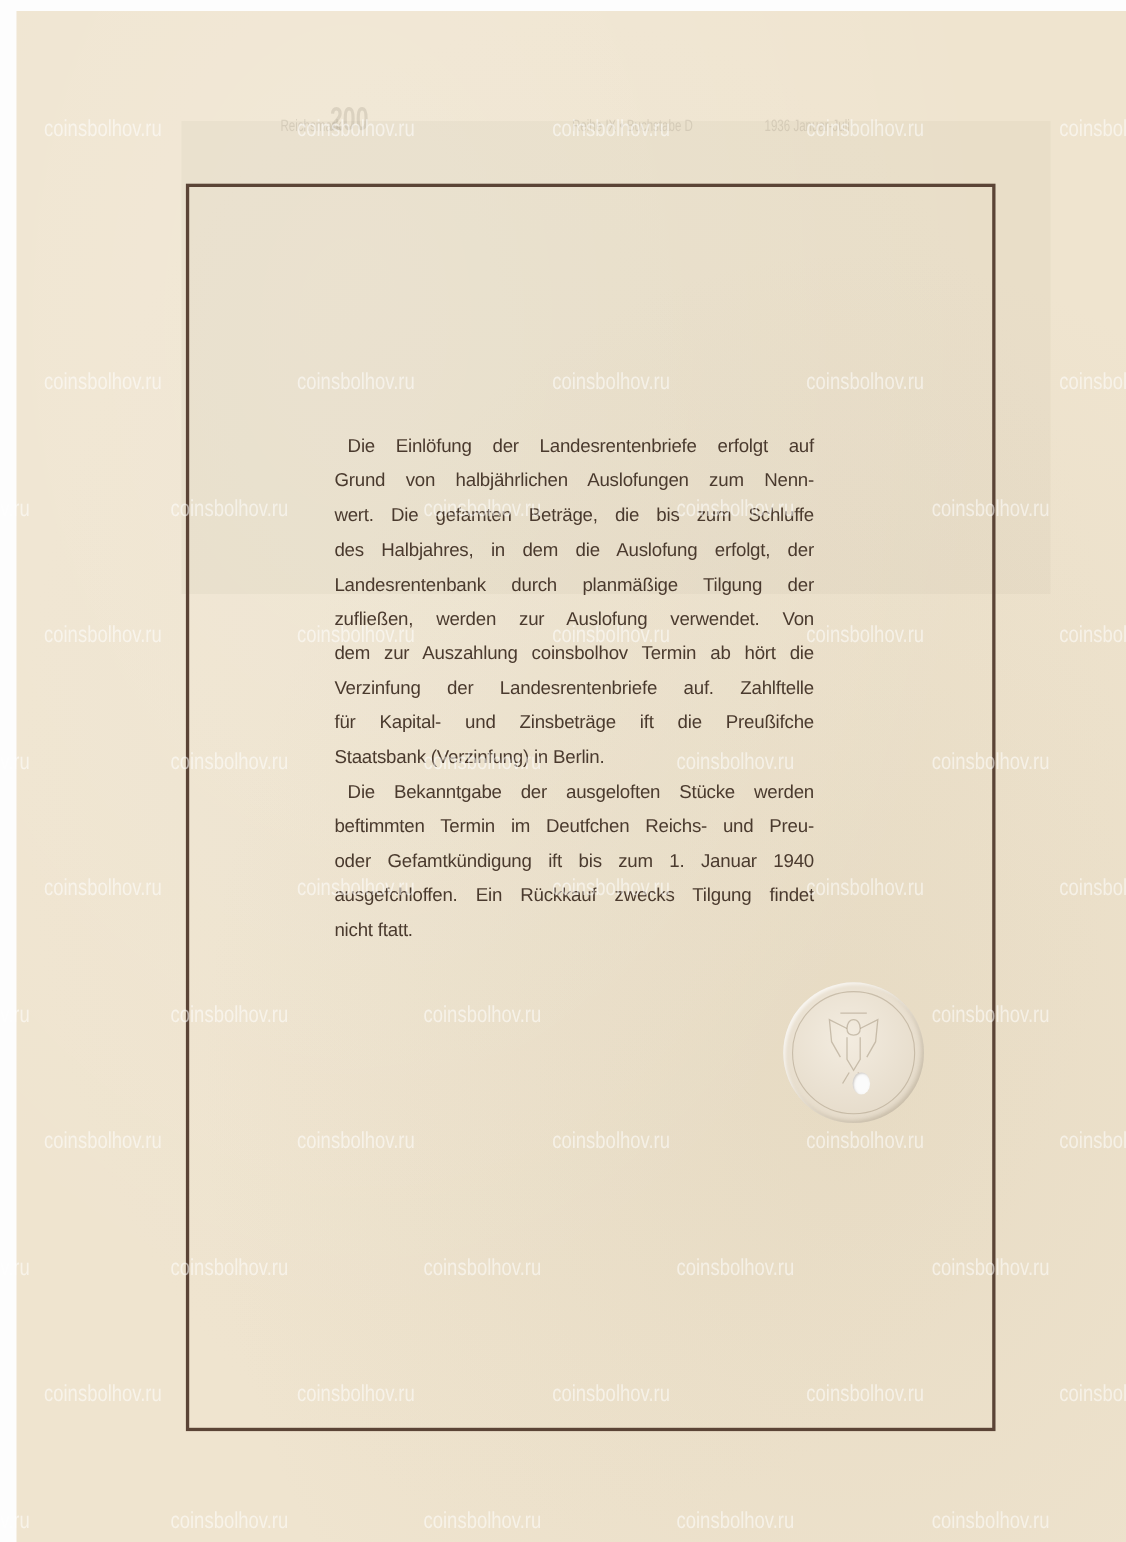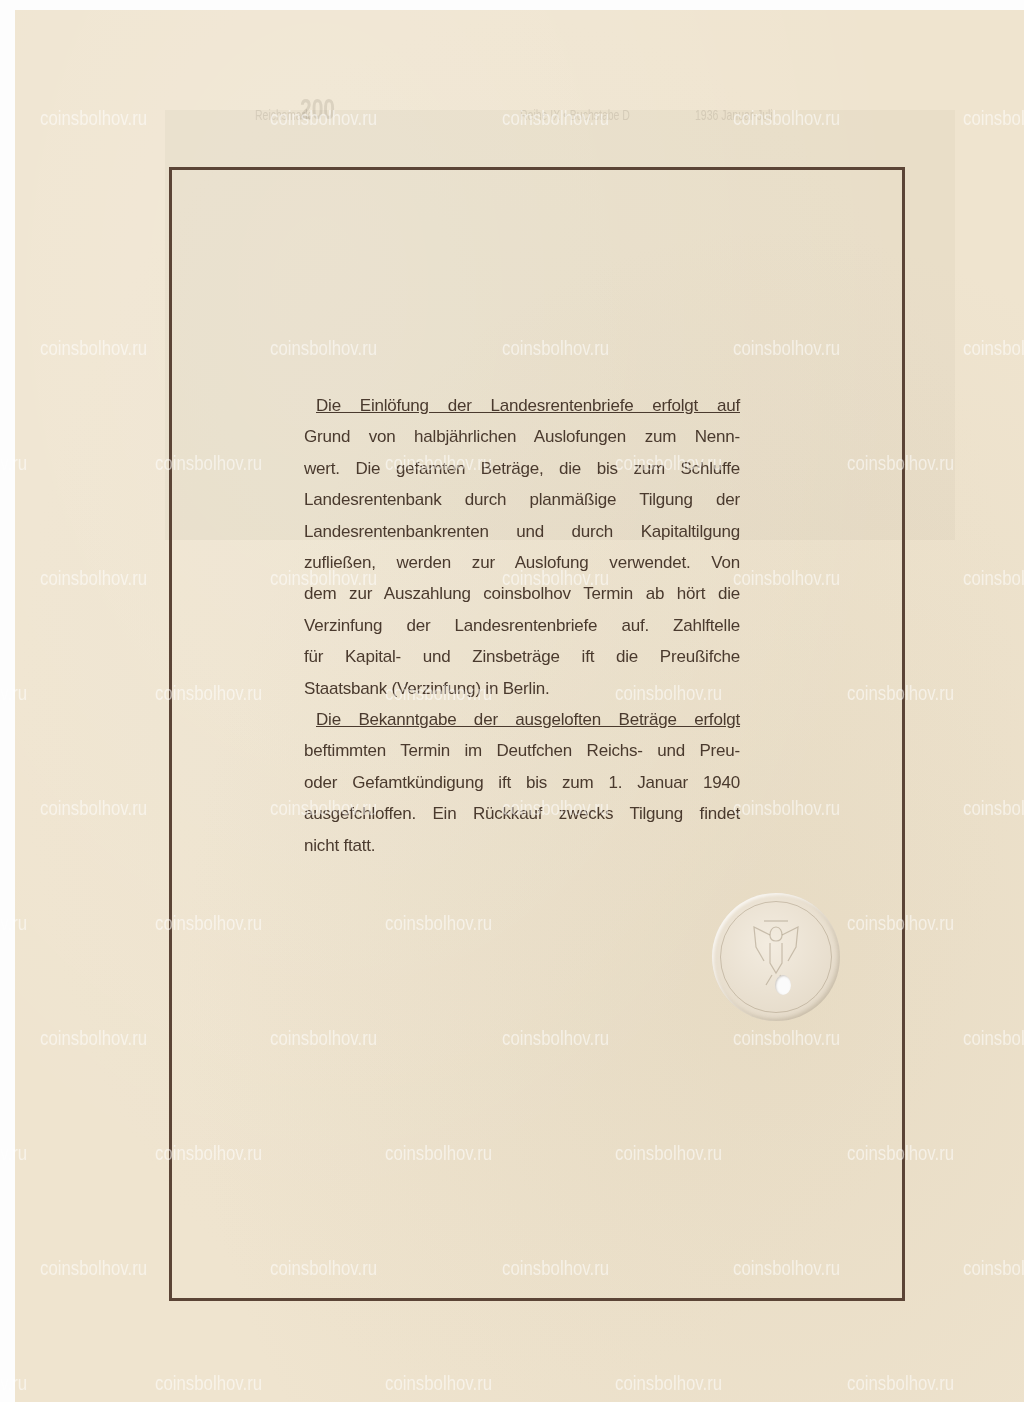--- a/index.html
+++ b/index.html
@@ -34,21 +34,21 @@
       border: 3px solid #5b4436;
     }
     .text-block {
       position: absolute; left: 304px; top: 380px; width: 436px;
       font-family: "Liberation Sans Narrow", "Liberation Sans", sans-serif;
       color: #4a3a2e; font-size: 17px; line-height: 31.4px;
     }
     .text-block .para { margin: 0; text-align: justify; text-align-last: justify; }
     .text-block .para .line { display: block; text-align: justify; text-align-last: justify; white-space: nowrap; letter-spacing: -0.2px; }
     .text-block .para .line.last { text-align-last: left; }
-    .text-block .indent { padding-left: 12px; text-decoration: underline; }
+    .text-block .indent { padding-left: 12px; }
     .seal {
       position: absolute; left: 712px; top: 893px; width: 128px; height: 128px;
       border-radius: 50%;
       background: radial-gradient(circle at 45% 40%, #f3ece0, #e6dccb 70%, #ddd2bf);
       box-shadow: inset 2px 2px 3px rgba(255,255,255,0.7), inset -2px -2px 4px rgba(150,135,110,0.35);
     }
     .seal .ring {
       position: absolute; left: 8px; top: 8px; right: 8px; bottom: 8px;
       border-radius: 50%; border: 1px solid rgba(160,145,120,0.45);
     }
@@ -77,30 +77,30 @@
     <span class="g-unit">Reichsmark</span>
   </div>
 
   <div class="frame"></div>
 
   <div class="text-block" style="left:289px;">
     <div class="para">
       <span class="line indent">Die Einlöfung der Landesrentenbriefe erfolgt auf</span>
       <span class="line">Grund von halbjährlichen Auslofungen zum Nenn-</span>
       <span class="line">wert.  Die gefamten Beträge, die bis zum Schluffe</span>
+      <span class="line">des Halbjahres, in dem die Auslofung erfolgt, der</span>
       <span class="line">Landesrentenbank durch planmäßige Tilgung der</span>
-      <span class="line">Landesrentenbankrenten und durch Kapitaltilgung</span>
       <span class="line">zufließen, werden zur Auslofung verwendet.  Von</span>
       <span class="line">dem zur Auszahlung coinsbolhov Termin ab hört die</span>
       <span class="line">Verzinfung der Landesrentenbriefe auf.  Zahlftelle</span>
       <span class="line">für Kapital- und Zinsbeträge ift die Preußifche</span>
       <span class="line last">Staatsbank (Verzinfung) in Berlin.</span>
     </div>
     <div class="para">
-      <span class="line indent">Die Bekanntgabe der ausgeloften Beträge erfolgt</span>
+      <span class="line indent">Die Bekanntgabe der ausgeloften Stücke werden</span>
       <span class="line">beftimmten Termin im Deutfchen Reichs- und Preu-</span>
       <span class="line">oder Gefamtkündigung ift bis zum 1. Januar 1940</span>
       <span class="line">ausgefchloffen. Ein Rückkauf zwecks Tilgung findet</span>
       <span class="line last">nicht ftatt.</span>
     </div>
   </div>
 
   <div class="seal" style="left:697px; top:883px;">
     <div class="ring"></div>
     <svg class="eagle" viewBox="0 0 60 80">

